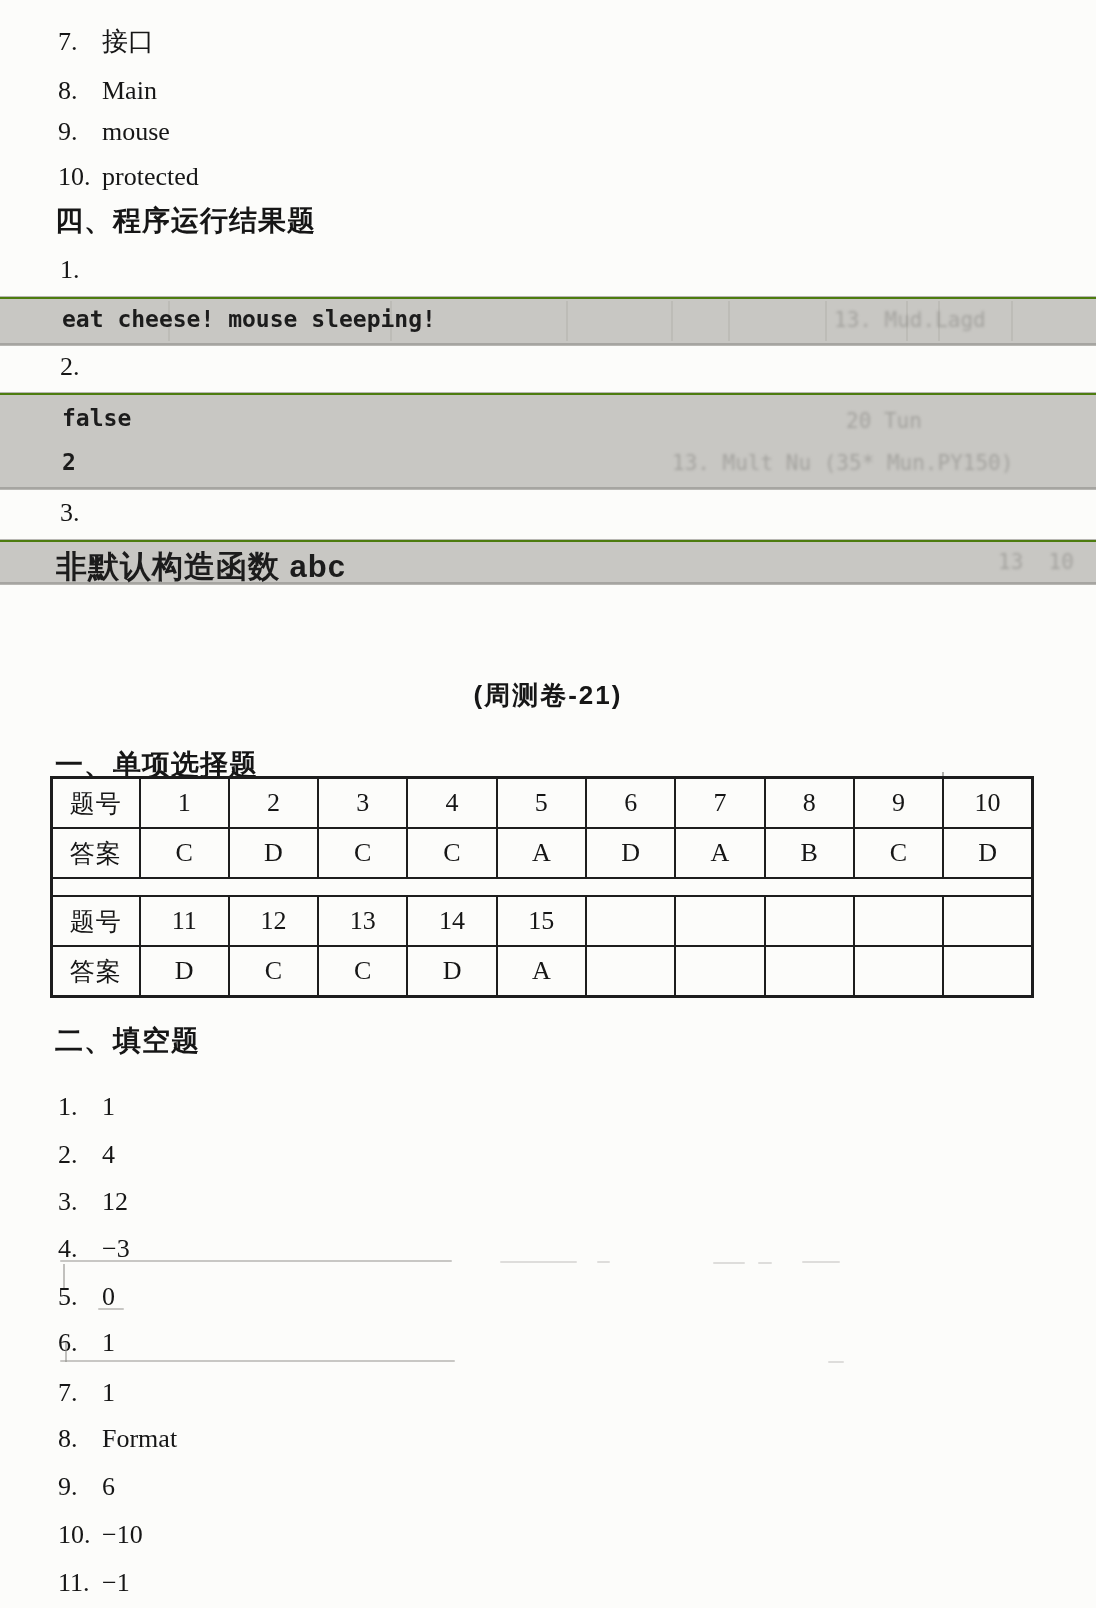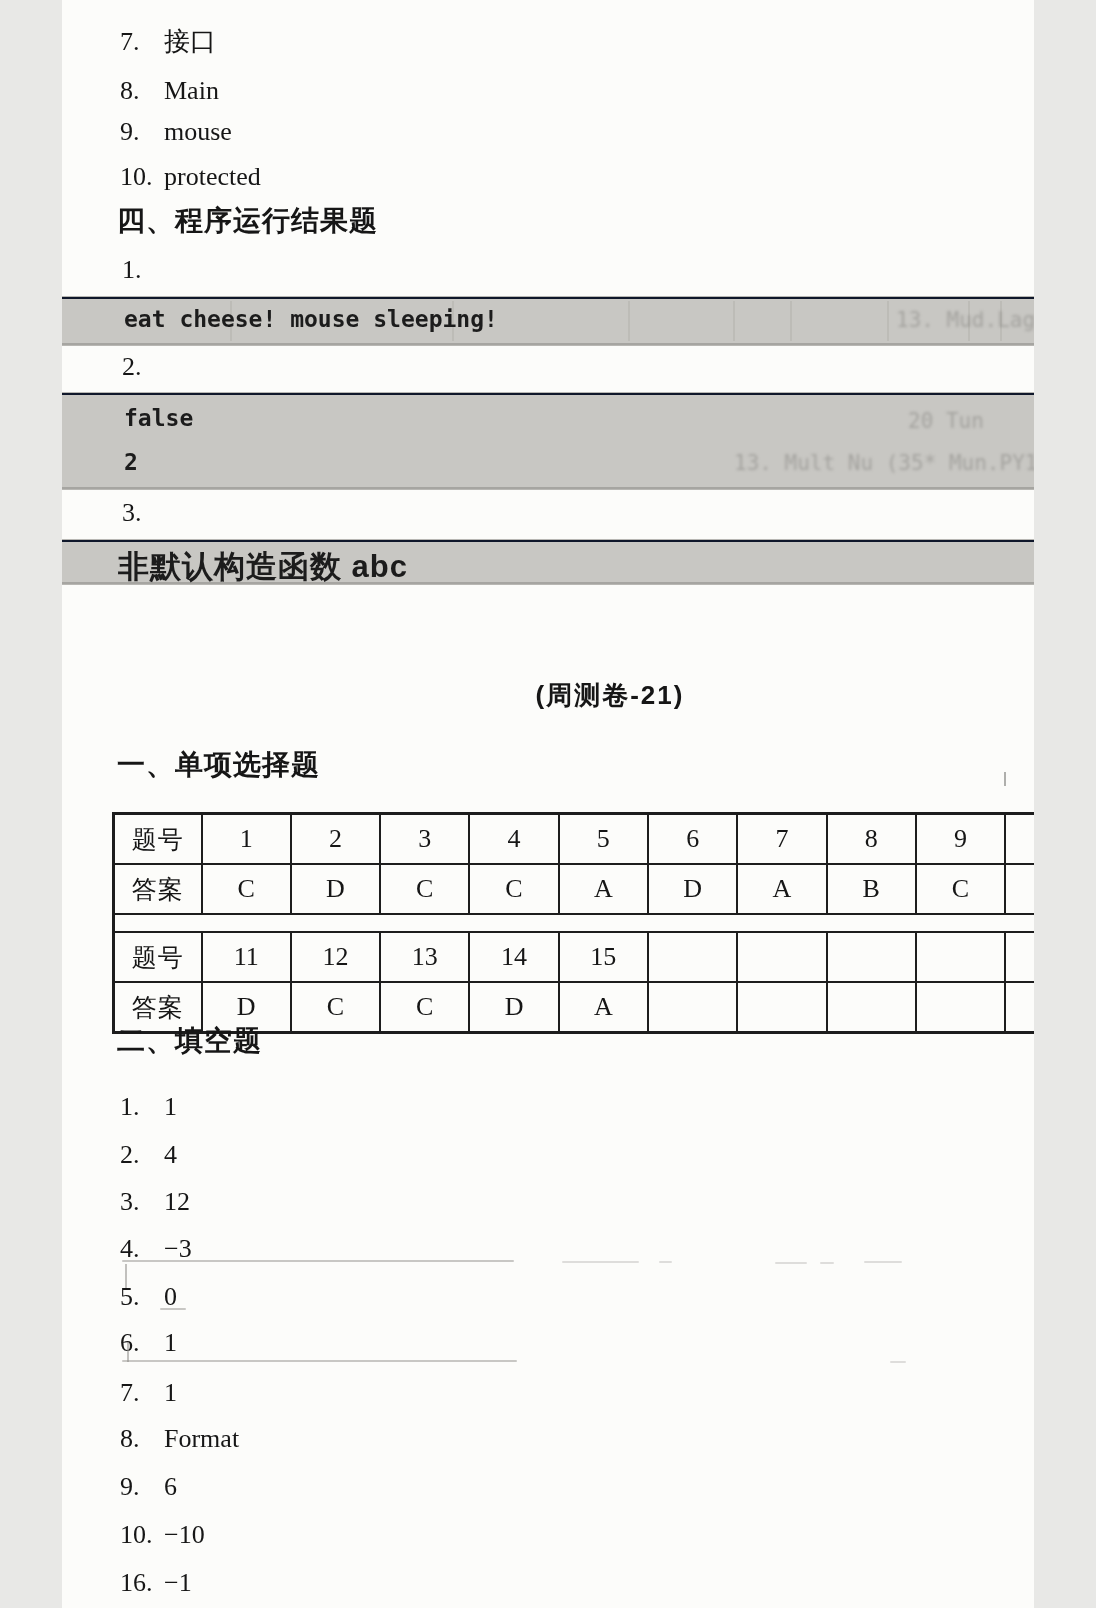--- a/index.html
+++ b/index.html
@@ -1,38 +1,38 @@
 <!DOCTYPE html>
 <html><head>
 <meta charset="utf-8">
 <style>
   html,body{margin:0;padding:0;background:#e8e8e6;}
   .page{
     position:relative;
-    width:972px;height:1608px;
+    width:1096px;height:1608px;
     margin:0 auto;
     background:#fcfcfa;
     font-family:"Liberation Serif","DejaVu Serif",serif;
     color:#161616;
     overflow:hidden;
   }
   
   .line{position:absolute;left:58px;font-size:26px;line-height:32px;white-space:nowrap;}
   .num{display:inline-block;min-width:36px;margin-right:8px;}
   .heading{
     position:absolute;left:55px;
     font-family:"Liberation Sans","DejaVu Sans",sans-serif;
     font-weight:700;font-size:28px;letter-spacing:1px;white-space:nowrap;
   }
   .qlabel{position:absolute;left:60px;font-size:26px;}
   
   .codebox{
     position:absolute;left:0;width:1096px;
     background:#c8c7c3;
-    border-top:2px solid #0f172a;
+    border-top:2px solid #4d7c0f;
     border-bottom:2px solid #a6a5a1;
     box-shadow:0 1px 0 #b8b7b3, 0 -1px 0 #b8b7b3;
   }
   .code{
     position:absolute;left:62px;
     font-family:"DejaVu Sans Mono","Liberation Mono",monospace;
     font-size:23px;font-weight:600;color:#1c1c1c;white-space:pre;
   }
   .codezh{
     font-family:"Liberation Sans","DejaVu Sans",sans-serif;
@@ -51,21 +51,21 @@
     font-family:"Liberation Sans","DejaVu Sans",sans-serif;
     font-weight:700;font-size:31px;letter-spacing:5px;white-space:nowrap;
   }
   .subtitle{
     position:absolute;left:0;width:1096px;text-align:center;
     font-family:"Liberation Sans","DejaVu Sans",sans-serif;
     font-weight:700;font-size:26px;letter-spacing:2px;
   }
   
   .anstable{
-    position:absolute;left:50px;top:812px;width:984px;
+    position:absolute;left:50px;top:776px;width:984px;
     border-collapse:collapse;table-layout:fixed;
     font-size:26px;
   }
   .anstable td{
     border:2px solid #1d1d1d;
     text-align:center;vertical-align:middle;
     height:48px;padding:0;overflow:hidden;
   }
   .anstable{border:3px solid #1d1d1d;}
   .anstable .lbl{font-size:25px;letter-spacing:1px;}
@@ -203,21 +203,21 @@
   <div class="fill" style="top:1076px"><span class="fnum">1.</span><span>1</span></div>
   <div class="fill" style="top:1124px"><span class="fnum">2.</span><span>4</span></div>
   <div class="fill" style="top:1171px"><span class="fnum">3.</span><span>12</span></div>
   <div class="fill" style="top:1218px"><span class="fnum">4.</span><span>−3</span></div>
   <div class="fill" style="top:1266px"><span class="fnum">5.</span><span>0</span></div>
   <div class="fill" style="top:1312px"><span class="fnum">6.</span><span>1</span></div>
   <div class="fill" style="top:1362px"><span class="fnum">7.</span><span>1</span></div>
   <div class="fill" style="top:1408px"><span class="fnum">8.</span><span>Format</span></div>
   <div class="fill" style="top:1456px"><span class="fnum">9.</span><span>6</span></div>
   <div class="fill" style="top:1504px"><span class="fnum">10.</span><span>−10</span></div>
-  <div class="fill" style="top:1552px"><span class="fnum">16.</span><span>−1</span></div>
+  <div class="fill" style="top:1552px"><span class="fnum">11.</span><span>−1</span></div>
 
   <div class="crease" style="top:1260px;left:60px;width:392px"></div>
   <div class="crease light" style="top:1261px;left:500px;width:77px"></div>
   <div class="crease light" style="top:1261px;left:597px;width:13px"></div>
   <div class="crease light" style="top:1262px;left:713px;width:32px"></div>
   <div class="crease light" style="top:1262px;left:758px;width:14px"></div>
   <div class="crease light" style="top:1261px;left:802px;width:38px"></div>
   <div class="crease" style="top:1308px;left:98px;width:26px"></div>
   <div class="crease" style="top:1360px;left:60px;width:395px"></div>
   <div class="crease light" style="top:1361px;left:828px;width:16px"></div>

